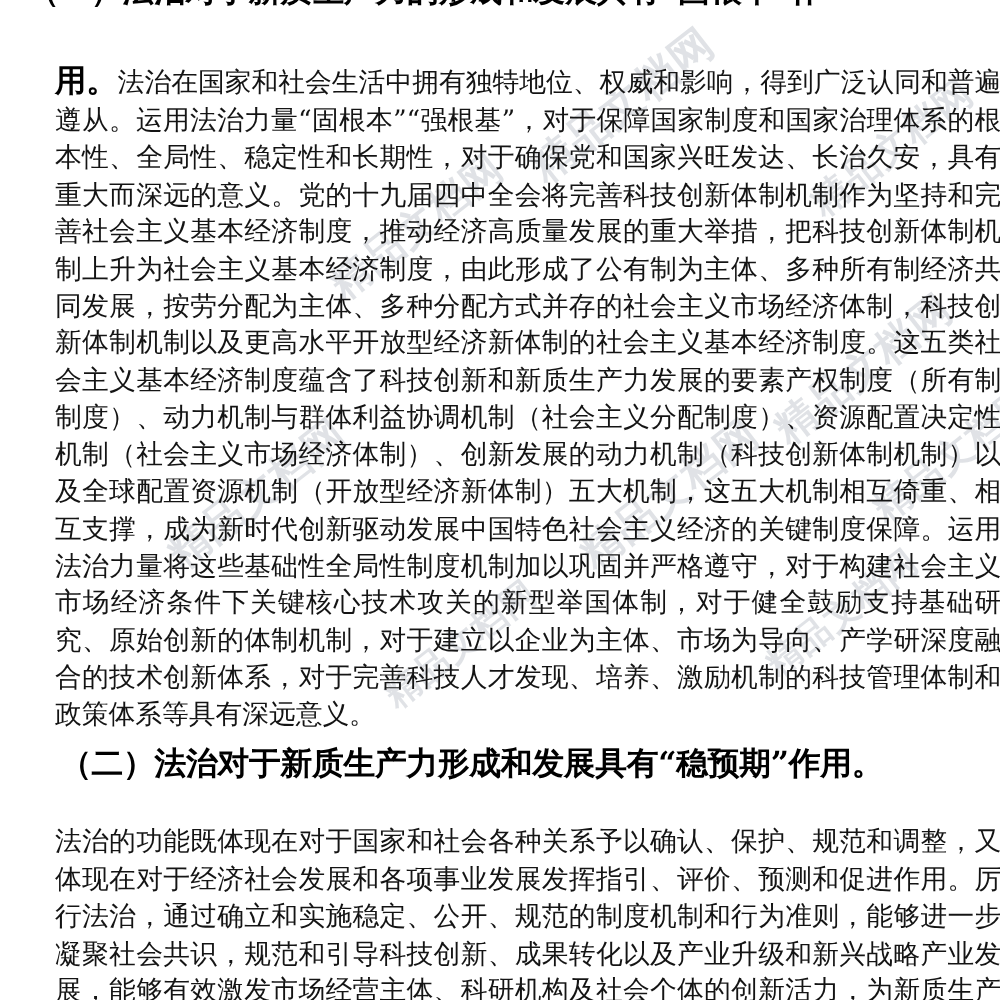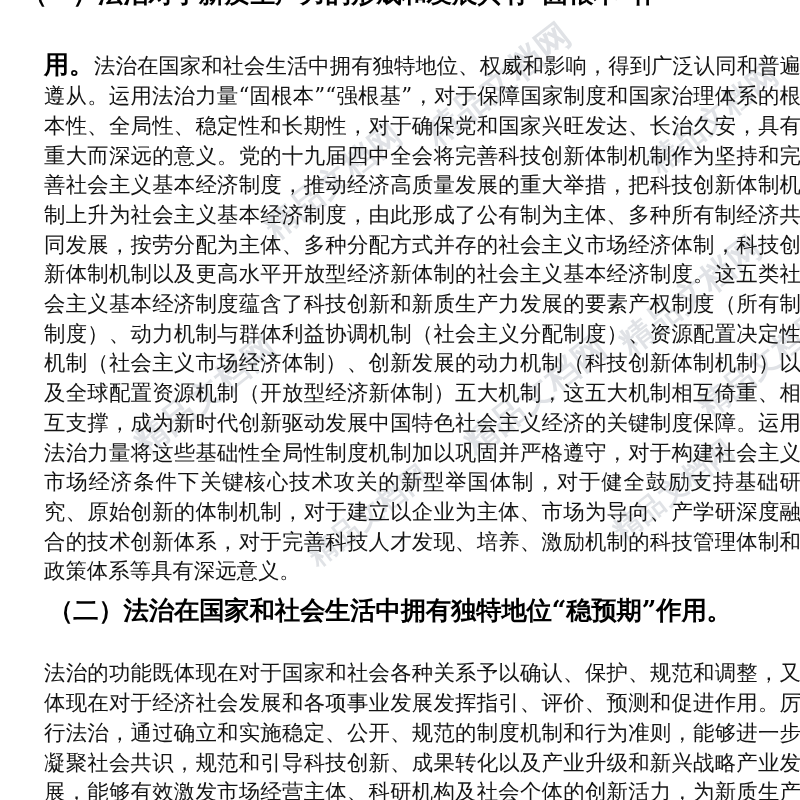--- a/index.html
+++ b/index.html
@@ -155,21 +155,21 @@
 
     <div id="heading-one-clipped">
       <div class="heading">（一）法治对于新质生产力的形成和发展具有“固根本”作</div>
     </div>
 
     <div id="para-one" class="col">
       <p class="para kai"><span class="heading-tail">用。</span><span>法治在国家和社会生活中拥有独特地位、权威和影响，得到广泛认同和普遍遵从。运用法治力量“固根本”“强根基”，对于保障国家制度和国家治理体系的根本性、全局性、稳定性和长期性，对于确保党和国家兴旺发达、长治久安，具有重大而深远的意义。党的十九届四中全会将完善科技创新体制机制作为坚持和完善社会主义基本经济制度，推动经济高质量发展的重大举措，把科技创新体制机制上升为社会主义基本经济制度，由此形成了公有制为主体、多种所有制经济共同发展，按劳分配为主体、多种分配方式并存的社会主义市场经济体制，科技创新体制机制以及更高水平开放型经济新体制的社会主义基本经济制度。这五类社会主义基本经济制度蕴含了科技创新和新质生产力发展的要素产权制度（所有制制度）、动力机制与群体利益协调机制（社会主义分配制度）、资源配置决定性机制（社会主义市场经济体制）、创新发展的动力机制（科技创新体制机制）以及全球配置资源机制（开放型经济新体制）五大机制，这五大机制相互倚重、相互支撑，成为新时代创新驱动发展中国特色社会主义经济的关键制度保障。运用法治力量将这些基础性全局性制度机制加以巩固并严格遵守，对于构建社会主义市场经济条件下关键核心技术攻关的新型举国体制，对于健全鼓励支持基础研究、原始创新的体制机制，对于建立以企业为主体、市场为导向、产学研深度融合的技术创新体系，对于完善科技人才发现、培养、激励机制的科技管理体制和政策体系等具有深远意义。</span></p>
     </div>
 
     <div id="heading-two">
-      <div class="heading">（二）法治在国家和社会生活中拥有独特地位“稳预期”作用。</div>
+      <div class="heading">（二）法治对于新质生产力形成和发展具有“稳预期”作用。</div>
     </div>
 
     <div id="para-two" class="col">
       <p class="para song">法治的功能既体现在对于国家和社会各种关系予以确认、保护、规范和调整，又体现在对于经济社会发展和各项事业发展发挥指引、评价、预测和促进作用。厉行法治，通过确立和实施稳定、公开、规范的制度机制和行为准则，能够进一步凝聚社会共识，规范和引导科技创新、成果转化以及产业升级和新兴战略产业发展，能够有效激发市场经营主体、科研机构及社会个体的创新活力，为新质生产力的形成和发展提供牢固基础、持久动力和广阔空间。</p>
     </div>
 
   </div>
 </div>
 
 </body></html>

